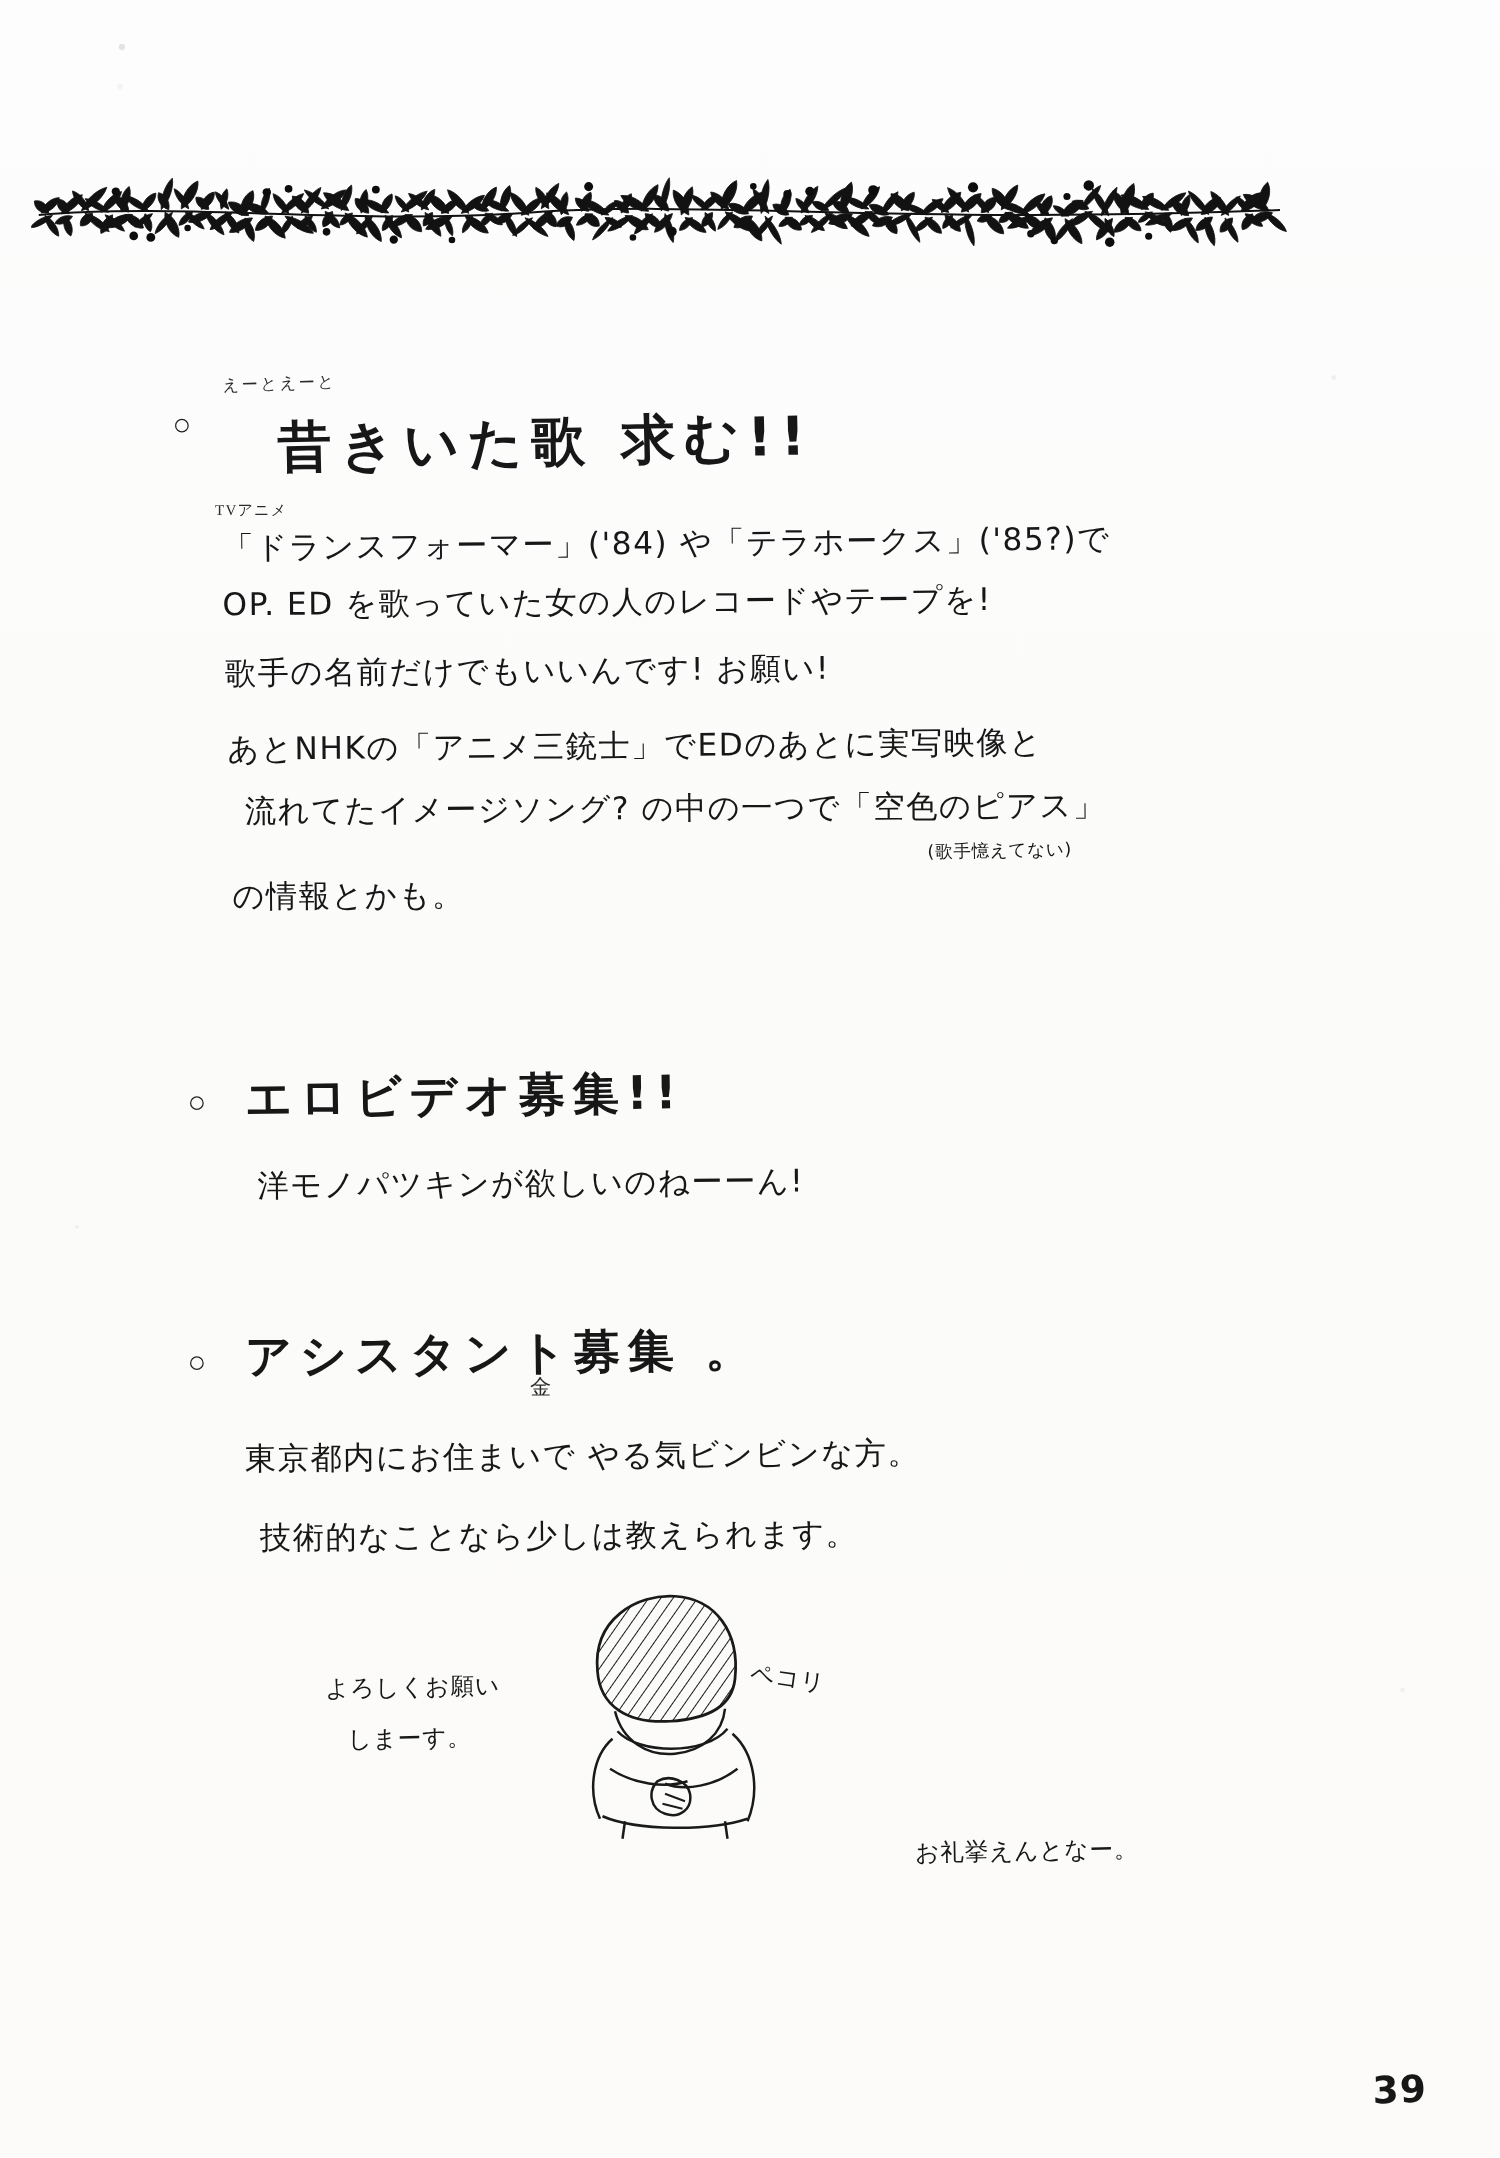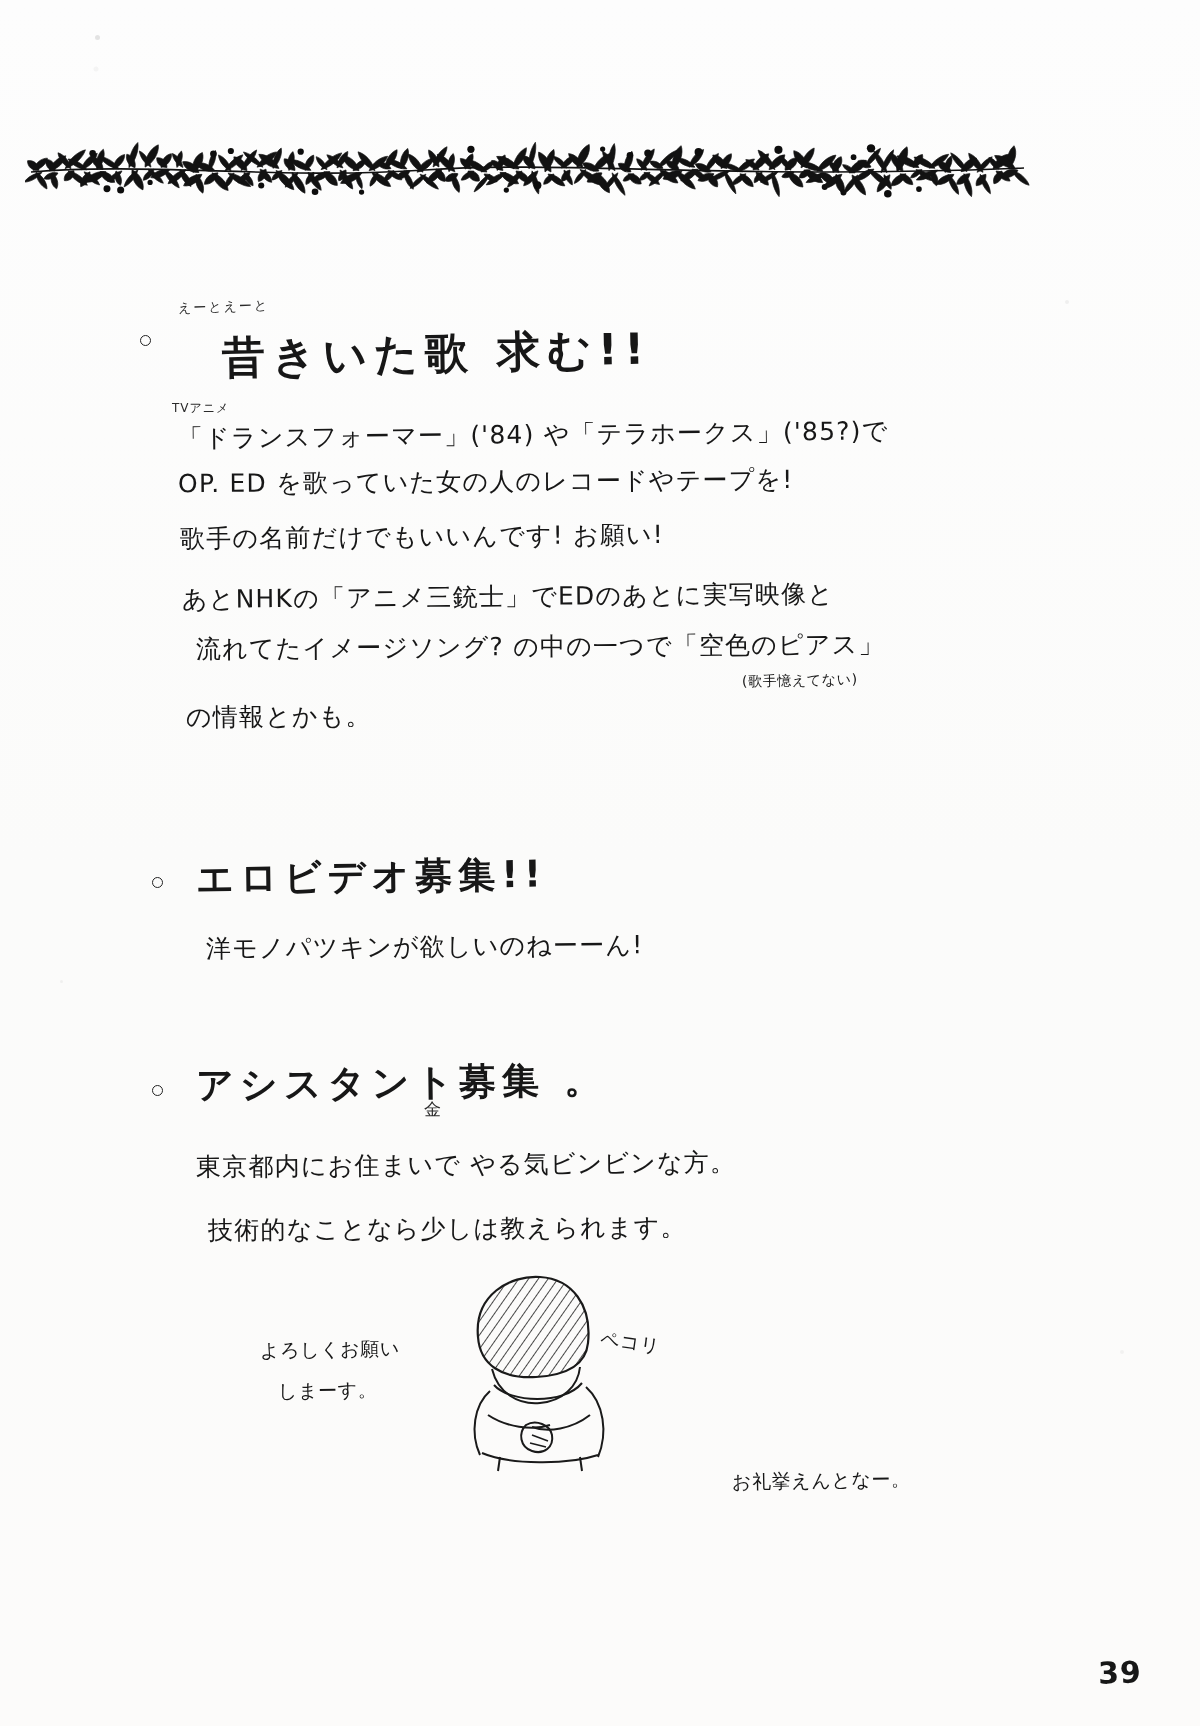--- a/index.html
+++ b/index.html
@@ -653,21 +653,21 @@
         </g>
     </svg>
   </div>
 
   <div class="bullet-dot" style="left:140px;top:335px;"></div>
 
   <div class="ruby-small hand" style="left:178px;top:298px;transform:rotate(-2deg);">えーとえーと</div>
 
   <div class="head1 hand" style="left:222px;top:325px;">昔きいた歌 求む!!</div>
 
-  <div class="ruby-small hand" style="left:172px;top:400px;font-size:12px;letter-spacing:1px;">TVアニメ</div>
+  <div class="ruby-small hand" style="left:172px;top:400px;font-size:12px;letter-spacing:1px;font-family:Liberation Serif, serif;">TVアニメ</div>
 
   <div class="body-line hand" style="left:178px;top:418px;transform:rotate(-0.6deg);">「ドランスフォーマー」('84) や「テラホークス」('85?)で</div>
   <div class="body-line hand" style="left:178px;top:465px;transform:rotate(-0.4deg);">OP. ED を歌っていた女の人のレコードやテープを!</div>
   <div class="body-line hand" style="left:180px;top:520px;transform:rotate(-0.5deg);">歌手の名前だけでもいいんです! お願い!</div>
   <div class="body-line hand" style="left:182px;top:580px;transform:rotate(-0.5deg);">あとNHKの「アニメ三銃士」でEDのあとに実写映像と</div>
   <div class="body-line hand" style="left:196px;top:630px;transform:rotate(-0.4deg);">流れてたイメージソング? の中の一つで「空色のピアス」</div>
   <div class="tiny-note hand" style="left:742px;top:672px;transform:rotate(-1deg);">(歌手憶えてない)</div>
   <div class="body-line hand" style="left:186px;top:700px;transform:rotate(-0.4deg);">の情報とかも。</div>
 
   <div class="bullet-dot" style="left:152px;top:877px;"></div>

